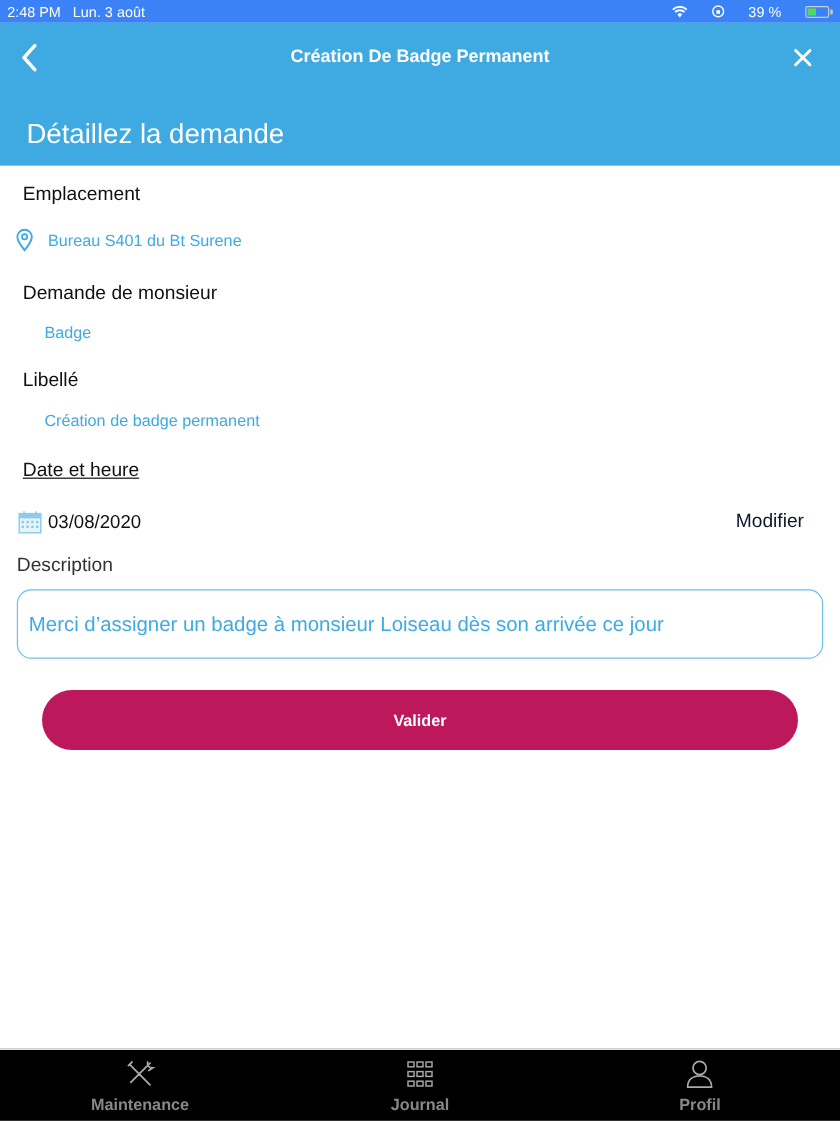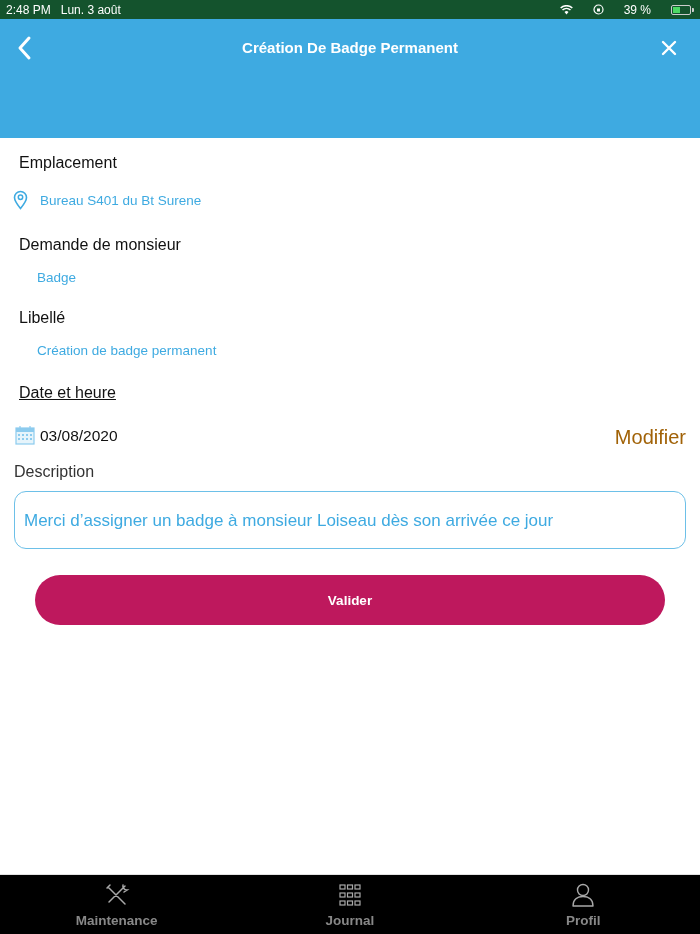--- a/index.html
+++ b/index.html
@@ -1,32 +1,32 @@
 <!DOCTYPE html>
 <html><head>
   <meta charset="utf-8">
   <style>
     * { box-sizing: border-box; margin: 0; padding: 0; }
     html, body { width: 700px; height: 934px; overflow: hidden; background: #ffffff; font-family: "Liberation Sans", sans-serif; }
-    .statusbar { position: absolute; top: 0; left: 0; width: 700px; height: 19px; background: #14532d; color: #fff; font-size: 12px; display: flex; align-items: center; padding: 0 6px; }
+    .statusbar { position: absolute; top: 0; left: 0; width: 700px; height: 19px; background: #3b82f6; color: #fff; font-size: 12px; display: flex; align-items: center; padding: 0 6px; }
     .statusbar .left { display: flex; gap: 10px; }
     .statusbar .right { margin-left: auto; display: flex; align-items: center; gap: 20px; }
     .battery { display: inline-flex; align-items: center; }
     .battery .body { width: 20px; height: 10px; border: 1px solid #ccc; border-radius: 2px; padding: 1px; }
     .battery .fill { height: 100%; background: #4cd964; }
     .battery .nub { width: 2px; height: 4px; background: #ccc; margin-left: 1px; border-radius: 0 1px 1px 0; }
     .navbar { position: absolute; top: 19px; left: 0; width: 700px; height: 119px; background: #3eaae1; color: #fff; }
     .nav-title { position: absolute; top: 20px; left: 0; width: 700px; text-align: center; font-size: 15px; font-weight: bold; }
     .back { position: absolute; left: 14px; top: 16px; width: 22px; height: 26px; cursor: pointer; }
     .close { position: absolute; right: 22px; top: 20px; width: 18px; height: 18px; cursor: pointer; }
     .big-title { position: absolute; left: 22px; top: 79px; font-size: 23px; }
     .content { position: absolute; top: 138px; left: 0; width: 700px; }
     .label { position: absolute; font-size: 16px; color: #111; }
     .value { position: absolute; font-size: 13.5px; color: #3eaae1; }
-    .modif { position: absolute; right: 14px; top: 288px; font-size: 20px; color: #a16207; cursor: pointer; }
+    .modif { position: absolute; right: 30px; top: 288px; font-size: 16px; color: #0f172a; cursor: pointer; }
     .desc-box { position: absolute; left: 14px; top: 353px; width: 672px; height: 58px; border: 1.5px solid #6dc0e8; border-radius: 12px; padding: 19px 9px; font-size: 17px; color: #3eaae1; }
     .valider { position: absolute; left: 35px; top: 437px; width: 630px; height: 50px; background: #be185d; border-radius: 25px; color: #fff; font-size: 13.5px; font-weight: bold; display: flex; align-items: center; justify-content: center; cursor: pointer; }
     .tabbar { position: absolute; left: 0; top: 874px; width: 700px; height: 60px; border-top: 1px solid #e2e2e2; display: flex; background: #000000; }
     .tab { flex: 1; display: flex; flex-direction: column; align-items: center; padding-top: 7px; cursor: pointer; }
     .tab .tab-label { font-size: 13.5px; color: #888; margin-top: 5px; font-weight: bold; }
     .tab.active .tab-label { color: #1e5aa8; }
     .tab svg { width: 26px; height: 26px; }
   </style>
 </head>
 <body>
@@ -57,20 +57,21 @@
 </div>
 
 <div class="navbar">
   <svg class="back" viewBox="0 0 22 26">
       <path d="M15 3 L6 13 L15 23" stroke="#fff" stroke-width="3" fill="none" stroke-linecap="round" stroke-linejoin="round"></path>
     </svg>
   <div class="nav-title">Création De Badge Permanent</div>
   <svg class="close" viewBox="0 0 18 18">
       <path d="M3 3 L15 15 M15 3 L3 15" stroke="#fff" stroke-width="2.4" stroke-linecap="round"></path>
     </svg>
+  <div class="big-title">Détaillez la demande</div>
 </div>
 
 <div class="content">
   <div class="label" style="left:19px;top:16px;">Emplacement</div>
   <svg style="position:absolute;left:13px;top:52px;" width="15" height="20" viewBox="0 0 15 20">
       <path d="M7.5 18.5 C3 13 1.5 10 1.5 7.5 A6 6 0 0 1 13.5 7.5 C13.5 10 12 13 7.5 18.5 Z" stroke="#3eaae1" stroke-width="1.6" fill="none"></path>
       <circle cx="7.5" cy="7.3" r="2.2" stroke="#3eaae1" stroke-width="1.5" fill="none"></circle>
     </svg>
   <div class="value" style="left:40px;top:55px;">Bureau S401 du Bt Surene</div>
 

